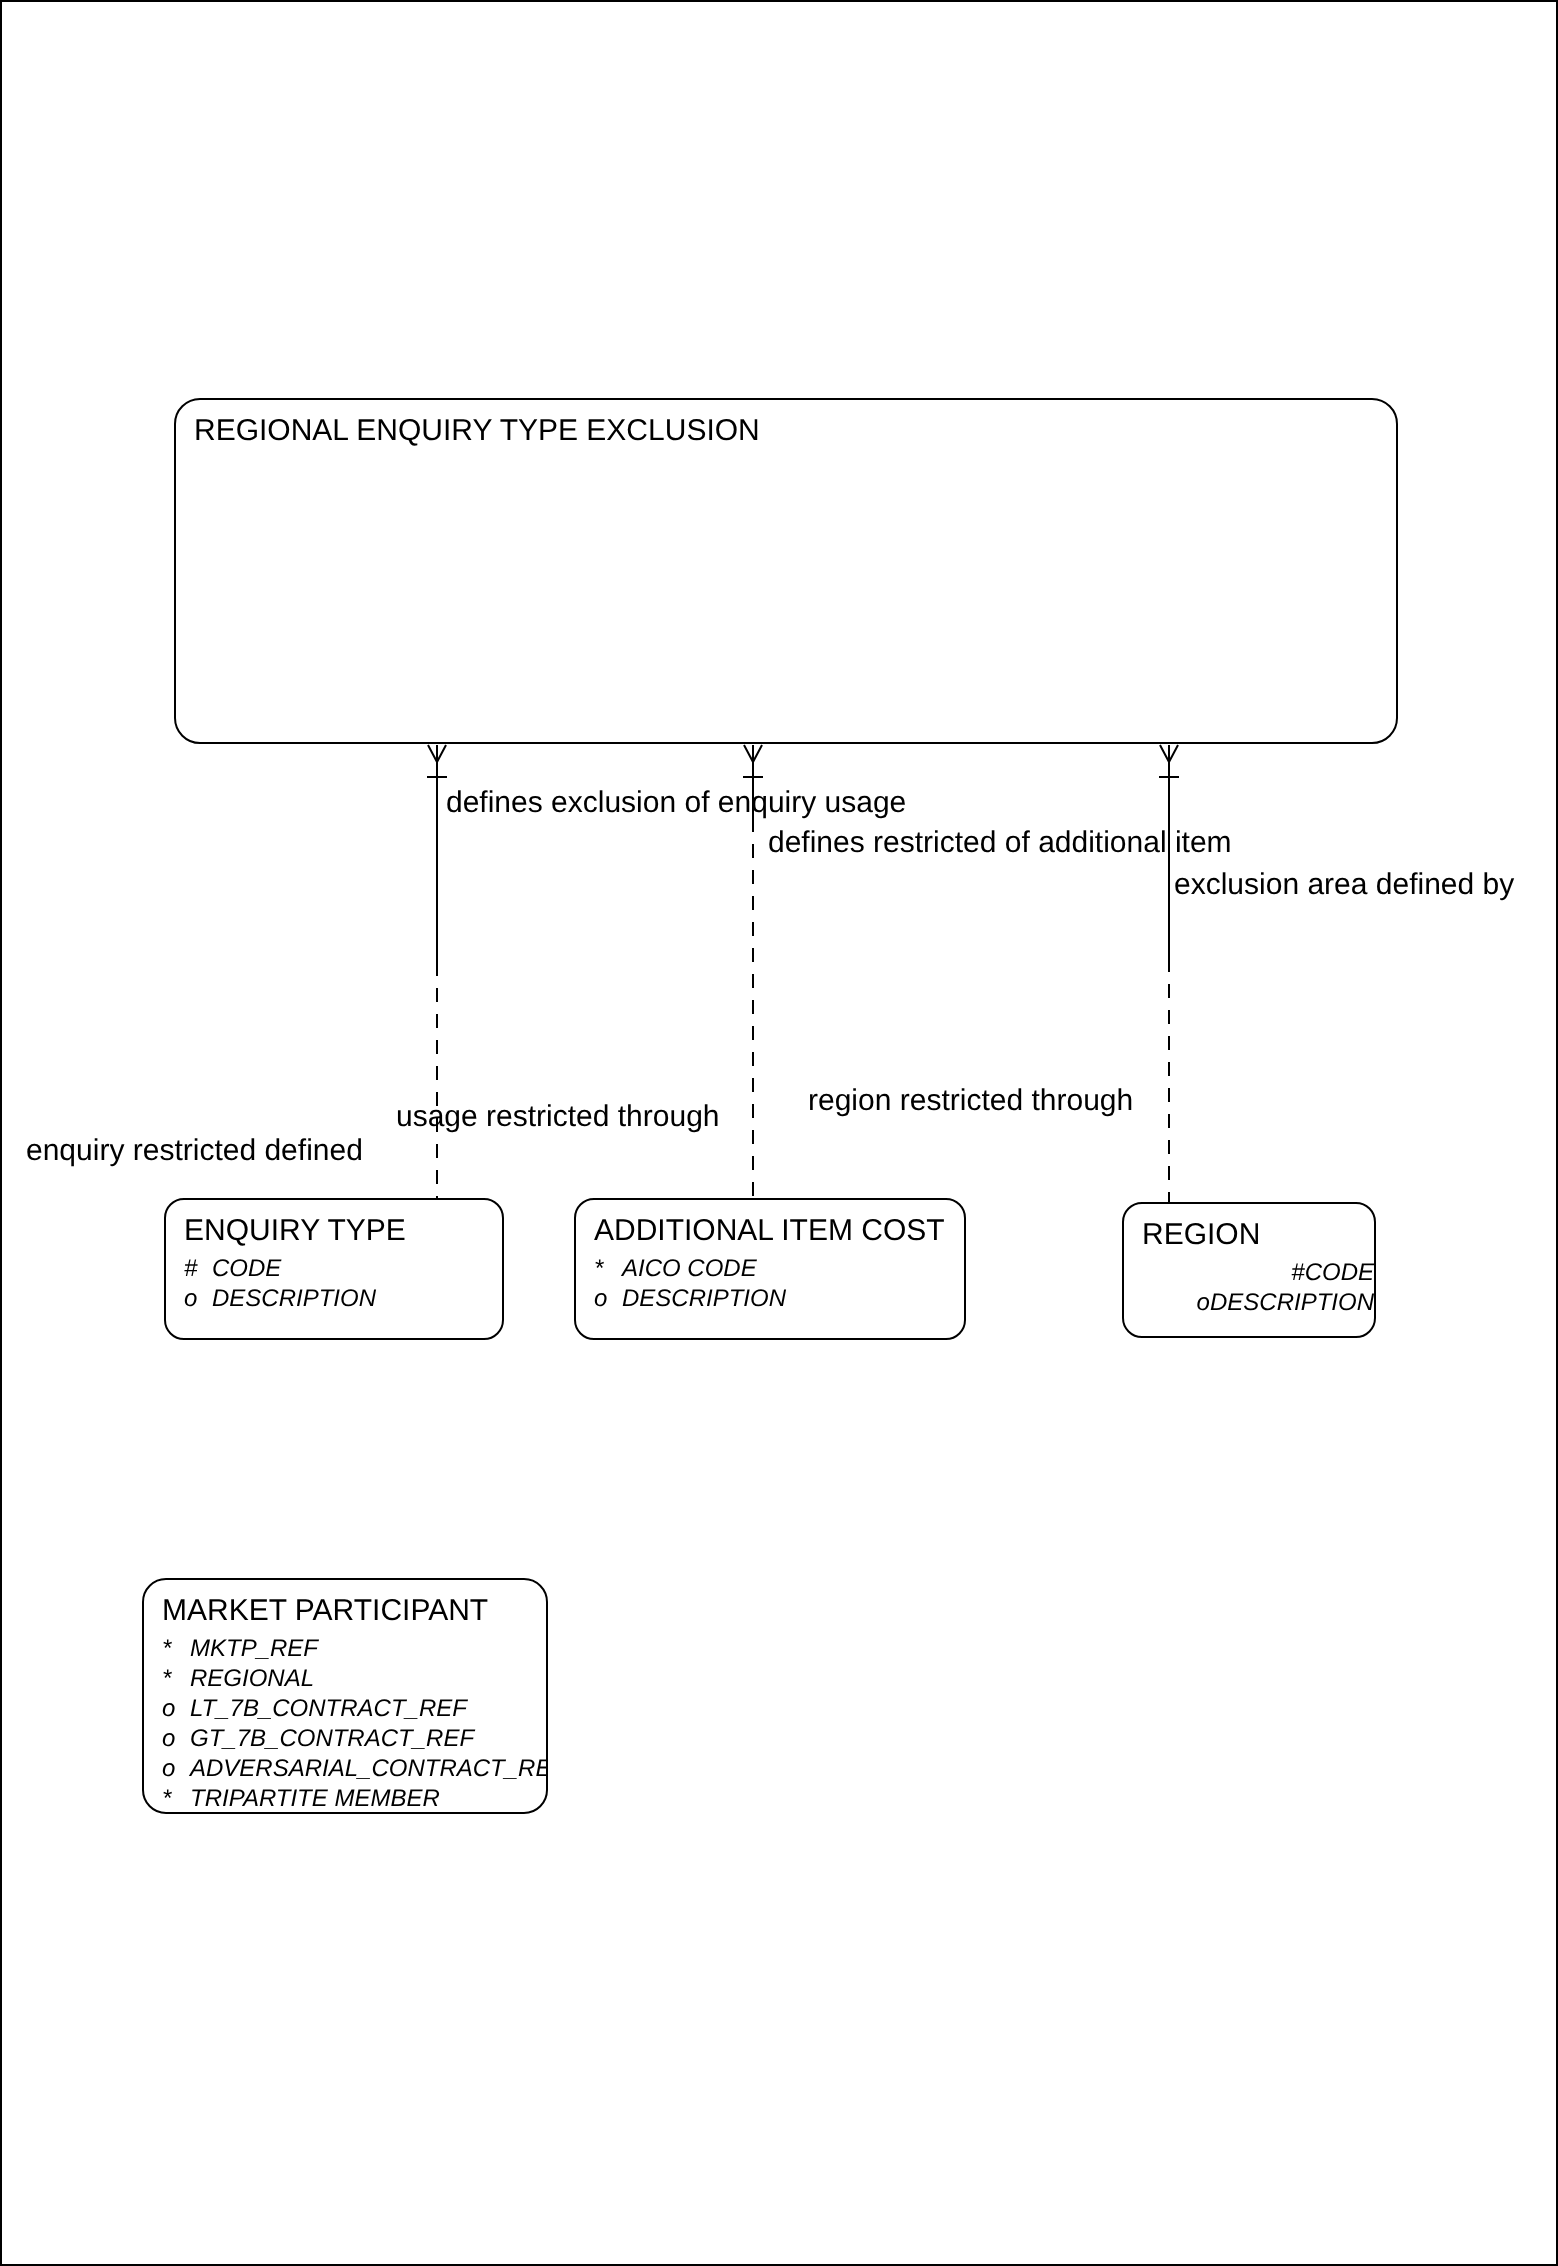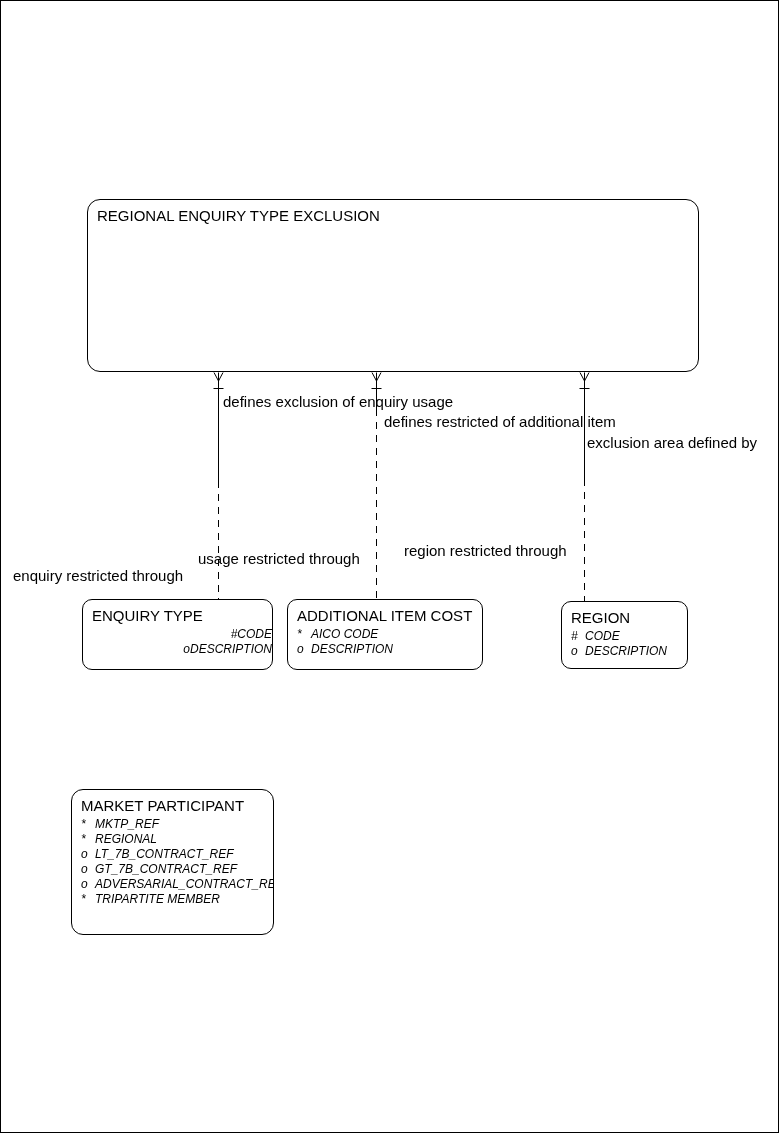--- a/index.html
+++ b/index.html
@@ -55,24 +55,24 @@
     display: inline-block;
     width: 14px;
   }
   .root-entity {
     left: 86px;
     top: 198px;
     width: 612px;
     height: 173px;
     border-radius: 13px;
   }
-  .entity-enquiry-type   { left: 81px;  top: 598px; width: 191px; height: 71px; text-align: right; }
+  .entity-enquiry-type   { left: 81px;  top: 598px; width: 170px; height: 71px; }
   .entity-additional-item{ left: 286px; top: 598px; width: 196px; height: 71px; }
-  .entity-region         { left: 560px; top: 600px; width: 127px; height: 68px; }
-  .entity-market-participant { left: 70px; top: 788px; width: 203px; height: 146px; border-radius: 12px; }
+  .entity-region         { left: 560px; top: 600px; width: 127px; height: 68px; text-align: right; }
+  .entity-market-participant { left: 70px; top: 788px; width: 203px; height: 118px; border-radius: 12px; }
   .rel-label {
     position: absolute;
     font-size: 15px;
     line-height: 16px;
     white-space: nowrap;
     z-index: 3;
   }
   .lbl-defines-enquiry    { left: 222px; top: 393px; }
   .lbl-defines-additional { left: 383px; top: 413px; }
   .lbl-exclusion-area     { left: 586px; top: 434px; }
@@ -106,21 +106,21 @@
     </g>
   </svg>
 
   <div class="entity root-entity">
     <div class="entity-title">REGIONAL ENQUIRY TYPE EXCLUSION</div>
   </div>
 
   <div class="rel-label lbl-defines-enquiry">defines exclusion of enquiry usage</div>
   <div class="rel-label lbl-defines-additional">defines restricted of additional item</div>
   <div class="rel-label lbl-exclusion-area">exclusion area defined by</div>
-  <div class="rel-label lbl-enquiry-restricted">enquiry restricted through</div>
+  <div class="rel-label lbl-enquiry-restricted">enquiry restricted defined</div>
   <div class="rel-label lbl-usage-restricted">usage restricted through</div>
   <div class="rel-label lbl-region-restricted">region restricted through</div>
 
   <div class="entity entity-enquiry-type">
     <div class="entity-title">ENQUIRY TYPE</div>
     <div class="attr-list">
       <div class="attr-row">
         <span class="attr-prefix">#</span><span>CODE</span>
       </div>
       <div class="attr-row">

